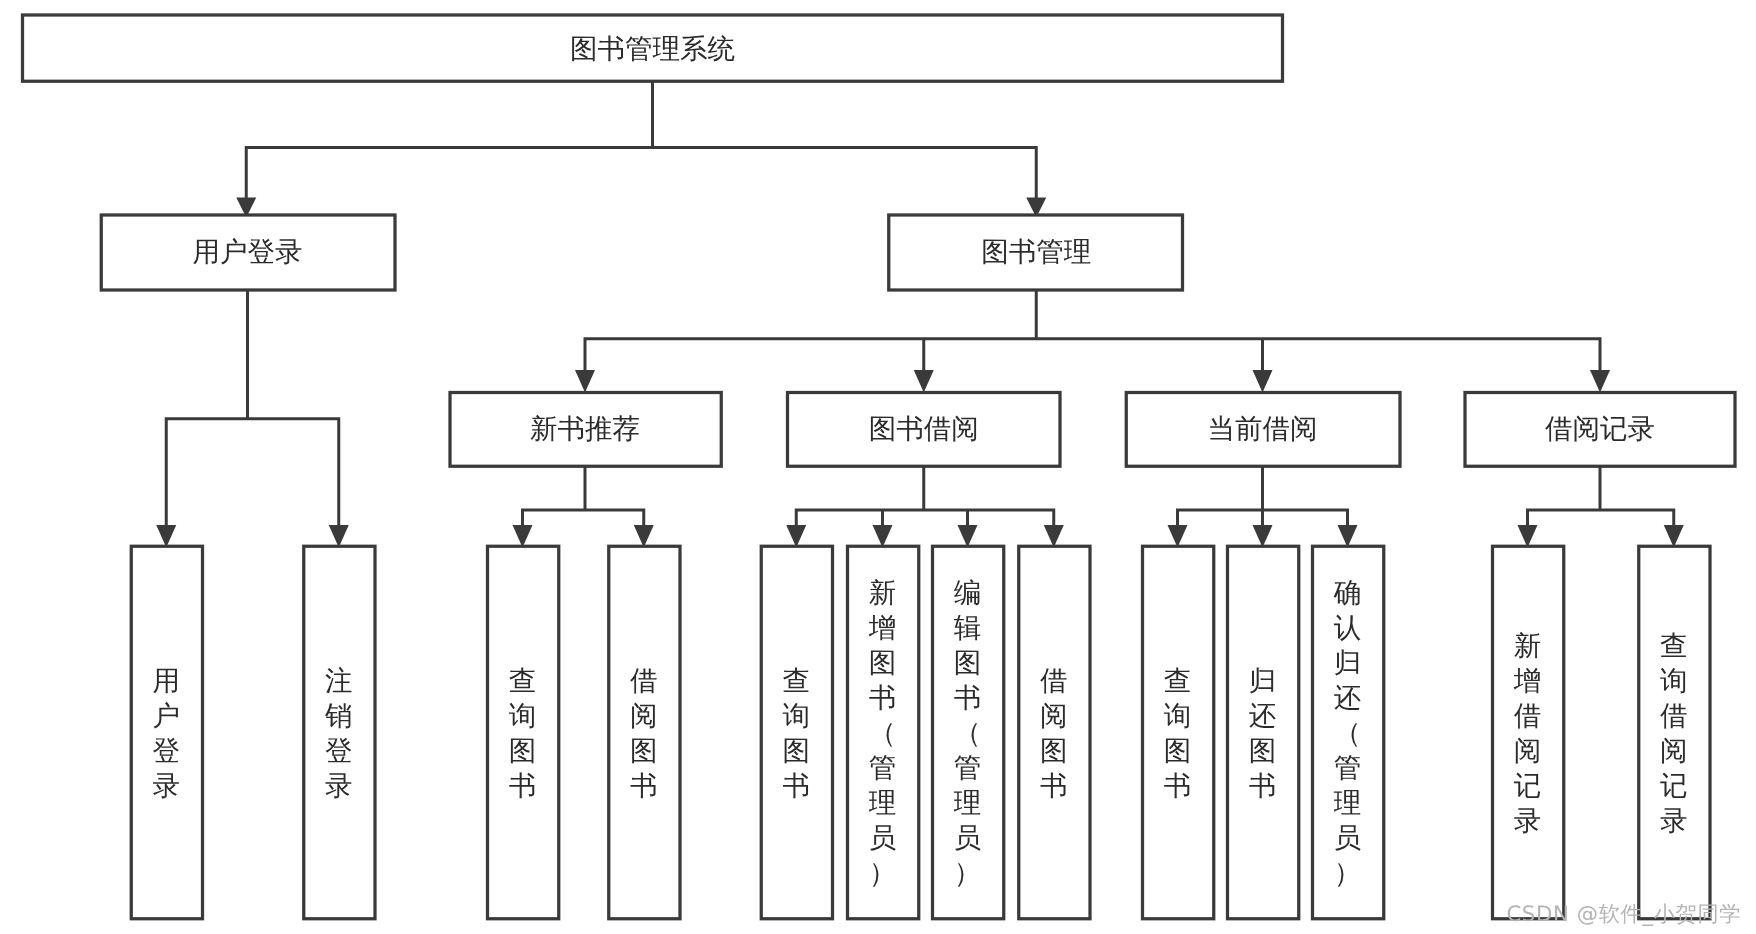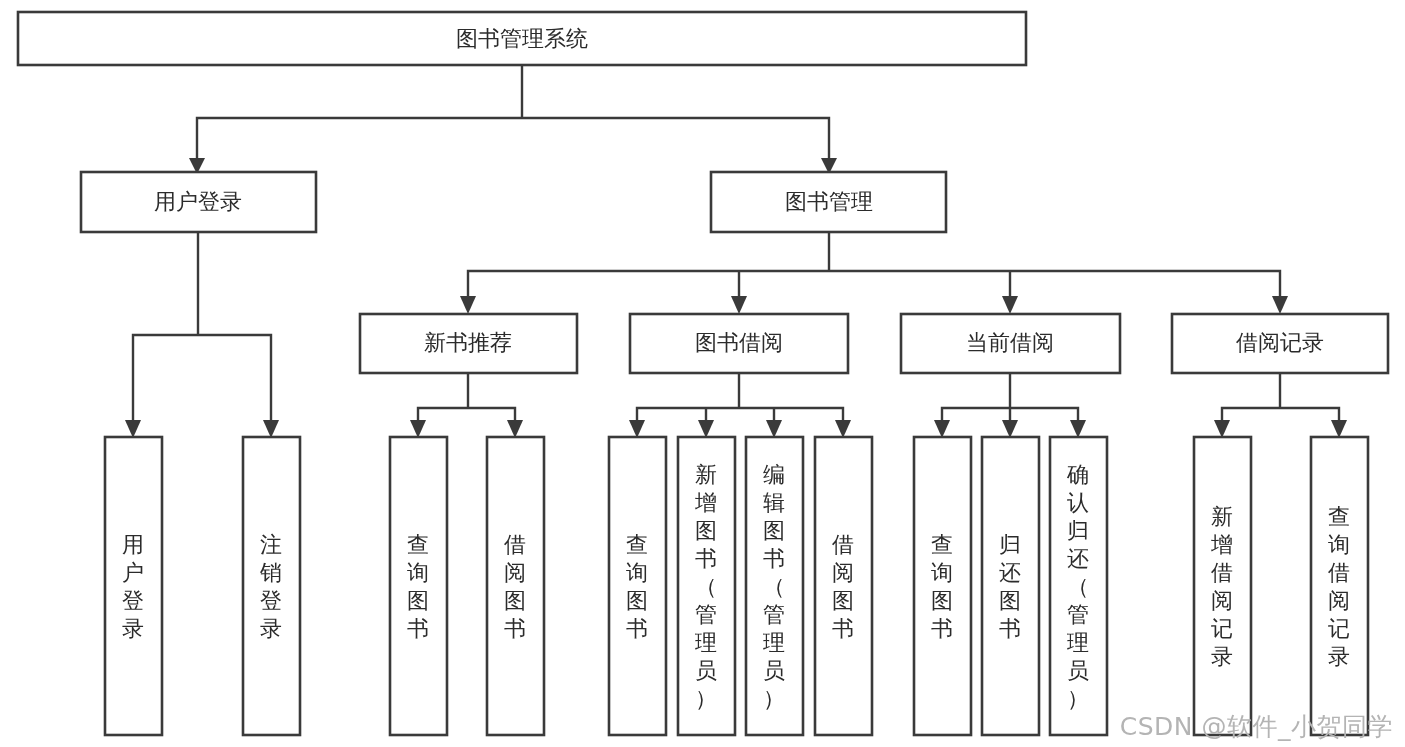--- a/index.html
+++ b/index.html
@@ -51,21 +51,21 @@
     fill: #2b2b2b;
     font-family: "DejaVu Sans", "Liberation Sans", sans-serif;
     font-size: 22px;
     text-anchor: middle;
   }
   .watermark {
     position: absolute;
     right: 12px;
     bottom: 4px;
     font-family: "DejaVu Sans", "Liberation Sans", sans-serif;
-    font-size: 25px;
+    font-size: 17px;
     color: #b4b4b4;
     white-space: nowrap;
     letter-spacing: 0.5px;
     pointer-events: none;
   }
 </style>
 </head>
 <body>
 
 <div id="diagram-root">

